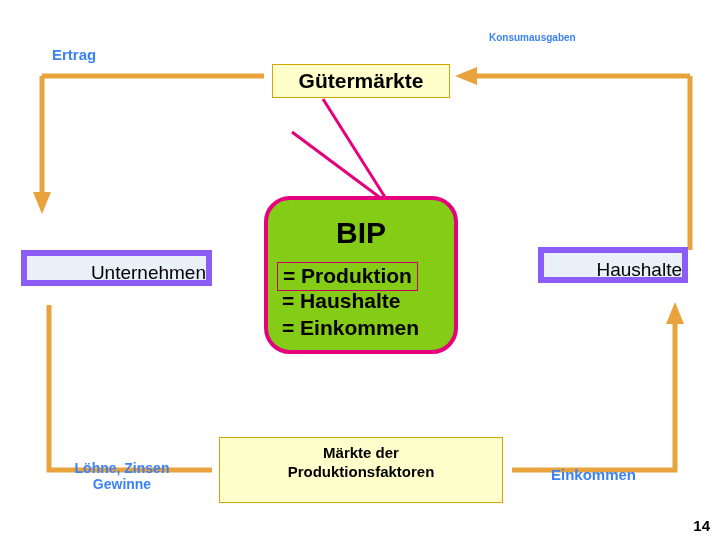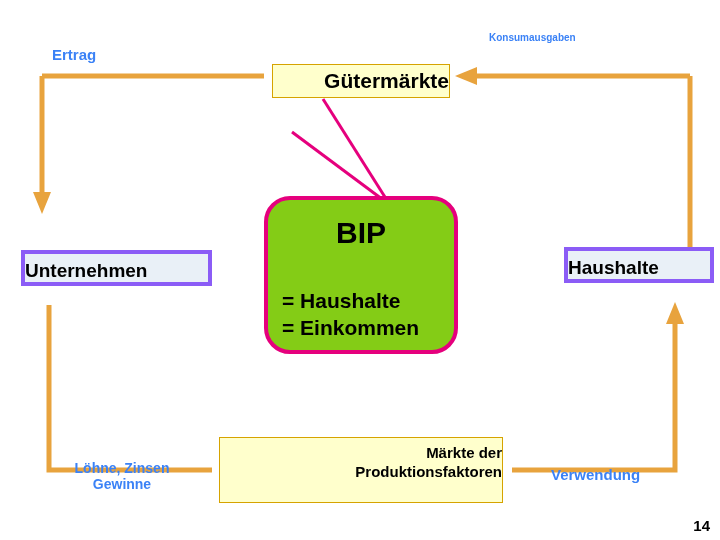--- a/index.html
+++ b/index.html
@@ -56,21 +56,21 @@
     font-weight: bold;
     color: #000000;
   }
   
   .box {
     position: absolute;
     background: #ffffcc;
     border: 1px solid #d6a300;
     font-weight: bold;
     color: #000000;
-    text-align: right;
+    text-align: center;
     box-sizing: border-box;
   }
   #box-guetermaerkte {
     left: 272px;
     top: 64px;
     width: 178px;
     height: 34px;
     font-size: 21px;
     line-height: 32px;
   }
@@ -88,36 +88,36 @@
     top: 437px;
     width: 284px;
     height: 66px;
     font-size: 15px;
     line-height: 1.25;
     padding-top: 6px;
   }
   .box-blue {
     position: absolute;
     background: #e9f0f7;
-    border: 4px solid #8b5cf6;
-    font-weight: bold;
-    color: #000000;
-    text-align: left;
+    border: 6px solid #8b5cf6;
+    font-weight: normal;
+    color: #000000;
+    text-align: right;
     box-sizing: border-box;
     font-size: 19px;
   }
   #box-unternehmen {
     left: 21px;
     top: 250px;
     width: 191px;
     height: 36px;
     line-height: 34px;
   }
   #box-haushalte {
-    left: 564px;
+    left: 538px;
     top: 247px;
     width: 150px;
     height: 36px;
     line-height: 34px;
   }
   
   #box-bip {
     position: absolute;
     left: 264px;
     top: 196px;
@@ -191,23 +191,24 @@
   <div class="lbl" id="label-ertrag">Ertrag</div>
   <div class="lbl" id="label-konsum">Konsumausgaben</div>
 
   <div class="box" id="box-guetermaerkte">Gütermärkte</div>
 
   <div class="box-blue" id="box-unternehmen">Unternehmen</div>
   <div class="box-blue" id="box-haushalte">Haushalte</div>
 
   <div id="box-bip">
     <div id="bip-title">BIP</div>
+    <div class="bip-line" id="bip-line-1">= Produktion</div>
     <div class="bip-line" id="bip-line-2">= Haushalte</div>
     <div class="bip-line" id="bip-line-3">= Einkommen</div>
   </div>
 
   <div class="box" id="box-maerkte"><span>Märkte der<br>Produktionsfaktoren</span></div>
 
   <div class="lbl" id="label-loehne">Löhne, Zinsen<br>Gewinne</div>
-  <div class="lbl" id="label-einkommen">Verwendung</div>
+  <div class="lbl" id="label-einkommen">Einkommen</div>
 
   <div id="page-number">14</div>
 </div>
 
 </body></html>

